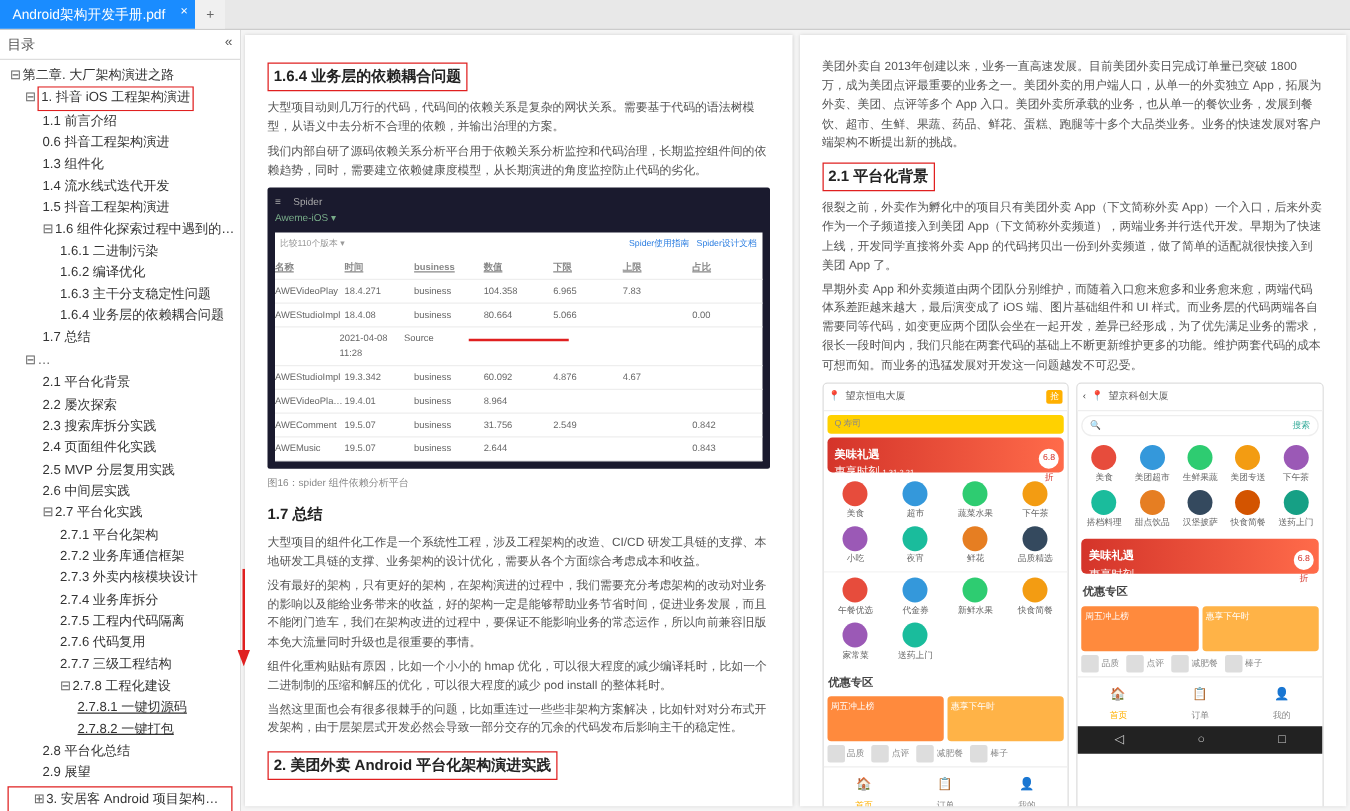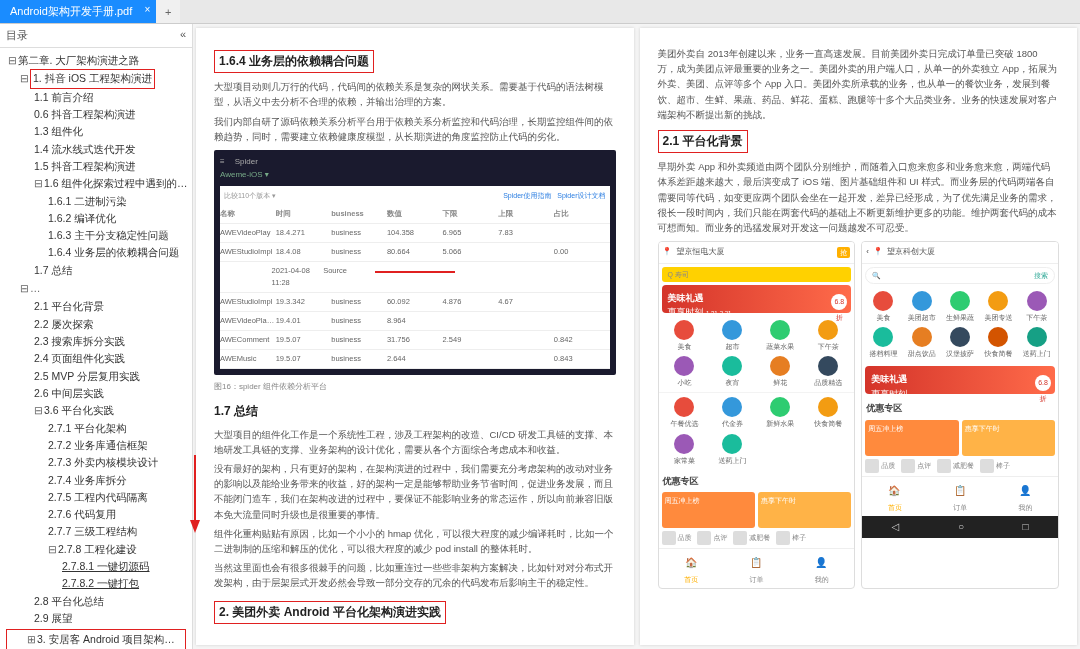--- a/index.html
+++ b/index.html
@@ -20,21 +20,21 @@
 .bluebox { border:1.5px solid #e02020; background:#cfe6ff; padding:0 2px; display:inline-block; }
 .content { flex:1; display:flex; background:#f5f5f5; }
 .page { flex:1; background:#fff; margin:4px 3px; padding:14px 18px; overflow:hidden; font-size:10px; line-height:1.6; color:#444; box-shadow:0 0 3px rgba(0,0,0,.15); }
 .page h3 { font-size:12px; font-weight:bold; margin:8px 0 6px; color:#222; }
 .hbox { border:1.5px solid #e02020; display:inline-block; padding:1px 4px; }
 .page p { margin:4px 0; font-size:9.5px; color:#555; }
 .spider { background:#1a1a2e; color:#aaa; margin:6px 0; padding:6px; border-radius:2px; font-size:8px; }
 .spider-top { background:#fff; color:#333; margin:4px 0 0; }
 .sp-row { display:flex; padding:3px 0; border-bottom:1px solid #eee; font-size:7.5px; color:#666; }
 .sp-row span { flex:1; }
-.sp-hdr { color:#888; font-weight:bold; }
+.sp-hdr { color:#888; font-weight:bold;text-decoration:underline; }
 .redline { height:2px; background:#e02020; width:80px; display:inline-block; }
 .phones { display:flex; gap:6px; margin-top:6px; }
 .phone { flex:1; border:1px solid #ddd; border-radius:4px; overflow:hidden; font-size:8px; }
 .ph-top { background:#fff; padding:4px; display:flex; align-items:center; gap:4px; border-bottom:1px solid #eee; }
 .loc { color:#555; font-size:8px; }
 .ysearch { background:#ffd100; border-radius:3px; padding:2px 6px; font-size:7px; color:#888; margin:3px; }
 .banner { margin:3px; border-radius:4px; padding:6px; color:#fff; font-size:9px; position:relative; height:28px; }
 .bn1 { background:linear-gradient(90deg,#d4342a,#ff6b4a); }
 .icgrid { display:flex; flex-wrap:wrap; padding:2px; }
 .ic { width:25%; text-align:center; padding:2px 0; font-size:7px; color:#666; }
@@ -79,21 +79,21 @@
       <div class="l3"><span>1.6.3 主干分支稳定性问题</span></div>
       <div class="l3"><span>1.6.4 业务层的依赖耦合问题</span></div>
       <div class="l2"><span>1.7 总结</span></div>
       <div class="l1"><span class="tg">⊟</span><span class="bluebox">2. 美团外卖 Android 平台化架构演进实践</span></div>
       <div class="l2"><span>2.1 平台化背景</span></div>
       <div class="l2"><span>2.2 屡次探索</span></div>
       <div class="l2"><span>2.3 搜索库拆分实践</span></div>
       <div class="l2"><span>2.4 页面组件化实践</span></div>
       <div class="l2"><span>2.5 MVP 分层复用实践</span></div>
       <div class="l2"><span>2.6 中间层实践</span></div>
-      <div class="l2"><span class="tg">⊟</span><span>3.6 平台化实践</span></div>
+      <div class="l2"><span class="tg">⊟</span><span>2.7 平台化实践</span></div>
       <div class="l3"><span>2.7.1 平台化架构</span></div>
       <div class="l3"><span>2.7.2 业务库通信框架</span></div>
       <div class="l3"><span>2.7.3 外卖内核模块设计</span></div>
       <div class="l3"><span>2.7.4 业务库拆分</span></div>
       <div class="l3"><span>2.7.5 工程内代码隔离</span></div>
       <div class="l3"><span>2.7.6 代码复用</span></div>
       <div class="l3"><span>2.7.7 三级工程结构</span></div>
       <div class="l3"><span class="tg">⊟</span><span>2.7.8 工程化建设</span></div>
       <div class="l4"><span>2.7.8.1 一键切源码</span></div>
       <div class="l4"><span>2.7.8.2 一键打包</span></div>
@@ -207,20 +207,21 @@
       <p>大型项目的组件化工作是一个系统性工程，涉及工程架构的改造、CI/CD 研发工具链的支撑、本地研发工具链的支撑、业务架构的设计优化，需要从各个方面综合考虑成本和收益。</p>
       <p>没有最好的架构，只有更好的架构，在架构演进的过程中，我们需要充分考虑架构的改动对业务的影响以及能给业务带来的收益，好的架构一定是能够帮助业务节省时间，促进业务发展，而且不能闭门造车，我们在架构改进的过程中，要保证不能影响业务的常态运作，所以向前兼容旧版本免大流量同时升级也是很重要的事情。</p>
       <p>组件化重构贴贴有原因，比如一个小小的 hmap 优化，可以很大程度的减少编译耗时，比如一个二进制制的压缩和解压的优化，可以很大程度的减少 pod install 的整体耗时。</p>
       <p>当然这里面也会有很多很棘手的问题，比如重连过一些些非架构方案解决，比如针对对分布式开发架构，由于层架层式开发必然会导致一部分交存的冗余的代码发布后影响主干的稳定性。</p>
       <h3 style="margin-top:10px;"><span class="hbox">2. 美团外卖 Android 平台化架构演进实践</span></h3>
     </div>
 
     <div class="page">
       <p>美团外卖自 2013年创建以来，业务一直高速发展。目前美团外卖日完成订单量已突破 1800 万，成为美团点评最重要的业务之一。美团外卖的用户端人口，从单一的外卖独立 App，拓展为外卖、美团、点评等多个 App 入口。美团外卖所承载的业务，也从单一的餐饮业务，发展到餐饮、超市、生鲜、果蔬、药品、鲜花、蛋糕、跑腿等十多个大品类业务。业务的快速发展对客户端架构不断提出新的挑战。</p>
       <h3 style="margin-top:8px;"><span class="hbox">2.1 平台化背景</span></h3>
+      <p>很裂之前，外卖作为孵化中的项目只有美团外卖 App（下文简称外卖 App）一个入口，后来外卖作为一个子频道接入到美团 App（下文简称外卖频道），两端业务并行迭代开发。早期为了快速上线，开发同学直接将外卖 App 的代码拷贝出一份到外卖频道，做了简单的适配就很快接入到美团 App 了。</p>
       <p>早期外卖 App 和外卖频道由两个团队分别维护，而随着入口愈来愈多和业务愈来愈，两端代码体系差距越来越大，最后演变成了 iOS 端、图片基础组件和 UI 样式。而业务层的代码两端各自需要同等代码，如变更应两个团队会坐在一起开发，差异已经形成，为了优先满足业务的需求，很长一段时间内，我们只能在两套代码的基础上不断更新维护更多的功能。维护两套代码的成本可想而知。而业务的迅猛发展对开发这一问题越发不可忍受。</p>
 
       <div class="phones">
 
         <div class="phone">
           <div class="ph-top">
               <span>📍</span>
               <span class="loc">望京恒电大厦</span>
               <span style="margin-left:auto;background:#ffb000;color:#fff;border-radius:2px;padding:0 3px;font-size:7px;">抢</span>
             </div>

